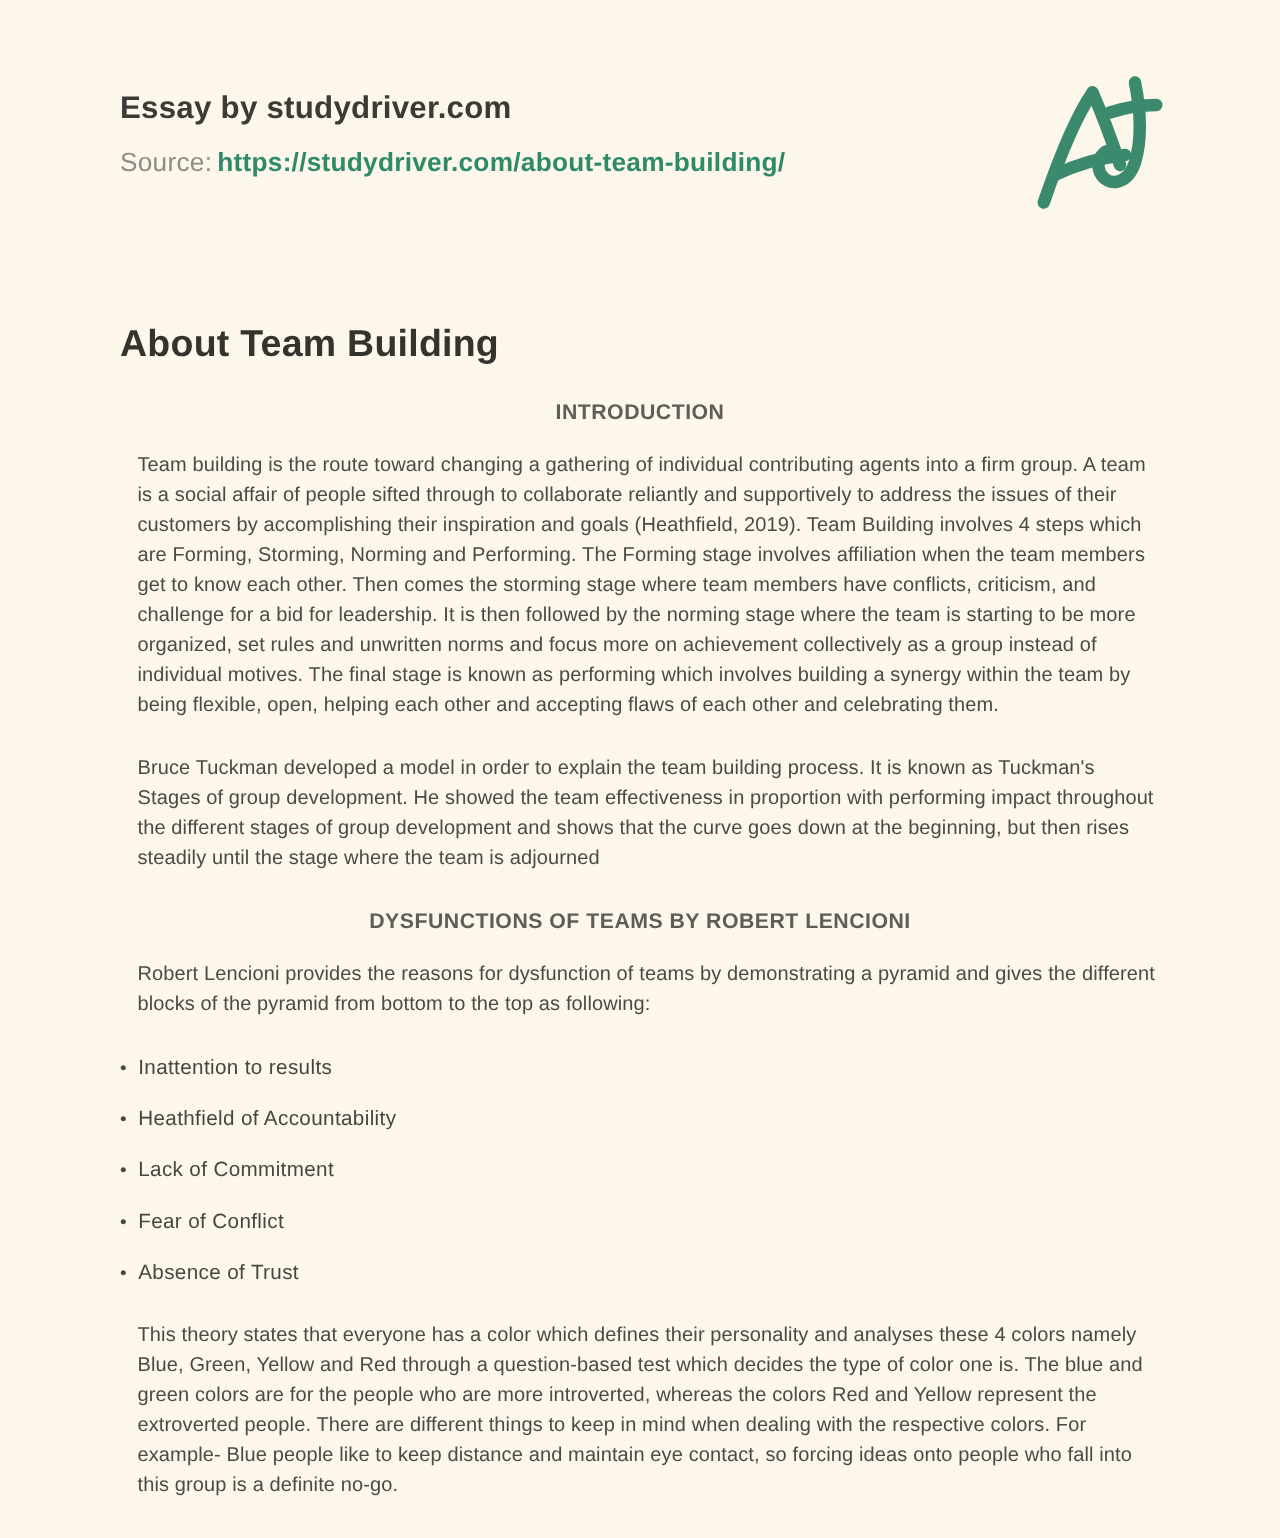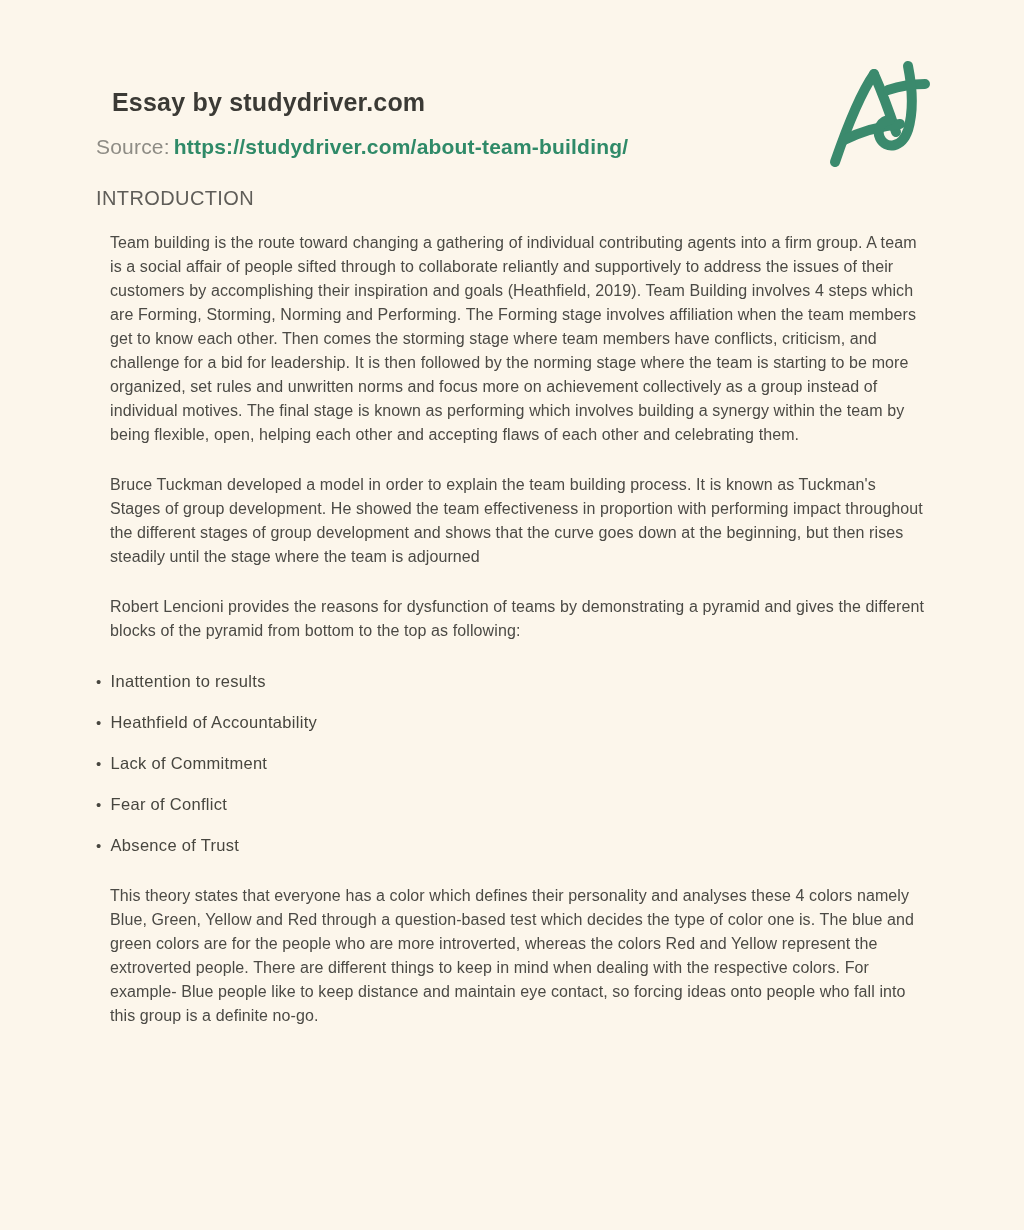--- a/index.html
+++ b/index.html
@@ -12,21 +12,21 @@
     width: 1024px;
     min-height: 1230px;
     margin: 0 auto;
     background: #fcf6eb;
     box-sizing: border-box;
     padding: 72px 96px 40px 96px;
     font-family: "Liberation Sans", sans-serif;
   }
   
   .brand {
-    margin: 16px;
+    margin: 0;
     font-size: 25px;
     font-weight: 700;
     letter-spacing: 0.2px;
     color: #3b3a35;
     line-height: 1.15;
   }
   .source-line {
     margin: 18px 0 0 0;
     font-size: 21px;
     color: #8e8c85;
@@ -49,24 +49,25 @@
   .essay-title {
     margin: 116px 0 0 0;
     font-size: 30px;
     font-weight: 700;
     letter-spacing: 0.2px;
     color: #34332e;
     line-height: 1.1;
   }
   .section-heading {
     margin: 28px 0 21px 0;
-    font-size: 20px;
-    font-weight: 400;
+    font-size: 17px;
+    font-weight: 700;
     color: #5f5d58;
     letter-spacing: 0.4px;
+    text-align: center;
   }
   .para {
     margin: 0 0 26px 14px;
     font-size: 16px;
     line-height: 24px;
     color: #4b4a45;
     letter-spacing: 0.1px;
   }
   .bullet-list {
     list-style: none;
@@ -109,26 +110,28 @@
 
           <path d="M 60 32 C 72 28 86 26 97 26"></path>
 
           <path d="M 80 8 C 84 28 86 52 80 72 C 74 90 58 92 52 80 C 48 71 54 62 62 62"></path>
         </g>
       </svg>
     </div>
   </header>
 
   <main>
+    <h2 class="essay-title">About Team Building</h2>
 
     <h3 class="section-heading">INTRODUCTION</h3>
     <p class="para">Team building is the route toward changing a gathering of individual contributing agents into a firm group. A team is a social affair of people sifted through to collaborate reliantly and supportively to address the issues of their customers by accomplishing their inspiration and goals (Heathfield, 2019). Team Building involves 4 steps which are Forming, Storming, Norming and Performing. The Forming stage involves affiliation when the team members get to know each other. Then comes the storming stage where team members have conflicts, criticism, and challenge for a bid for leadership. It is then followed by the norming stage where the team is starting to be more organized, set rules and unwritten norms and focus more on achievement collectively as a group instead of individual motives. The final stage is known as performing which involves building a synergy within the team by being flexible, open, helping each other and accepting flaws of each other and celebrating them.</p>
 
     <p class="para">Bruce Tuckman developed a model in order to explain the team building process. It is known as Tuckman's Stages of group development. He showed the team effectiveness in proportion with performing impact throughout the different stages of group development and shows that the curve goes down at the beginning, but then rises steadily until the stage where the team is adjourned</p>
 
+    <h3 class="section-heading">DYSFUNCTIONS OF TEAMS BY ROBERT LENCIONI</h3>
     <p class="para">Robert Lencioni provides the reasons for dysfunction of teams by demonstrating a pyramid and gives the different blocks of the pyramid from bottom to the top as following:</p>
 
     <ul class="bullet-list">
       <li>
         <span class="bullet-glyph">•</span>
         <span>Inattention to results</span>
       </li>
       <li>
         <span class="bullet-glyph">•</span>
         <span>Heathfield of Accountability</span>

